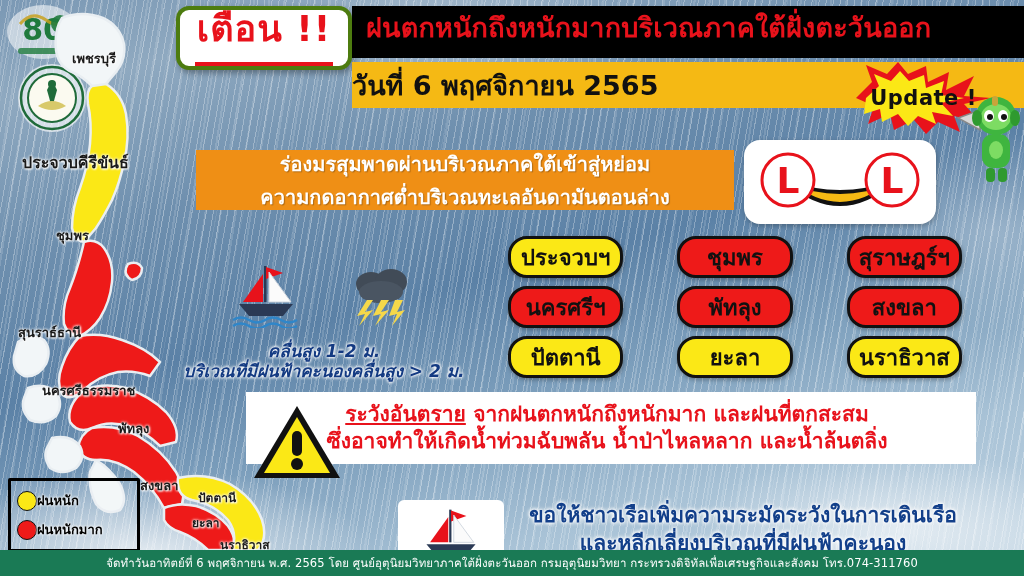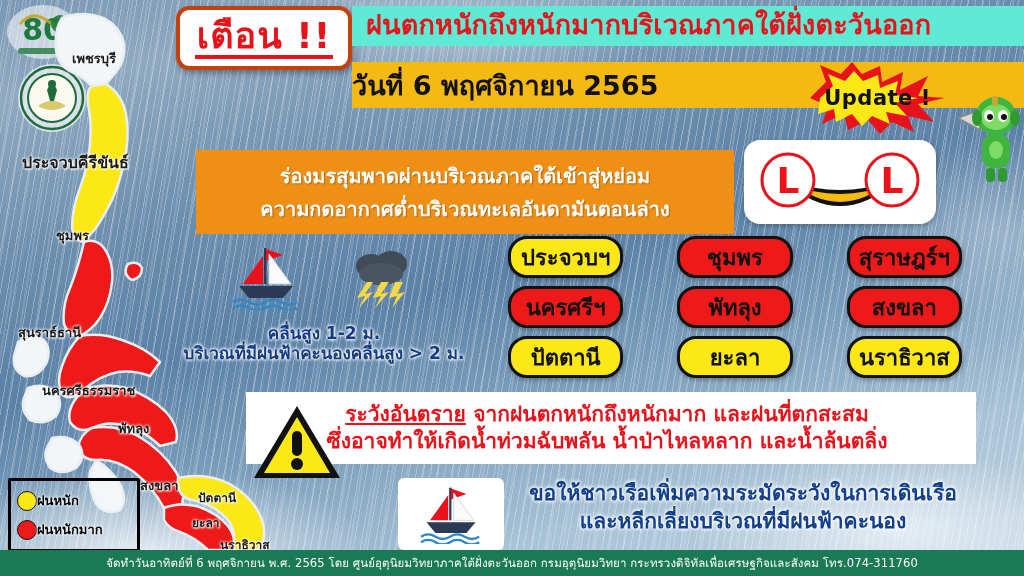--- a/index.html
+++ b/index.html
@@ -46,68 +46,68 @@
     border:3px solid #000; background:rgba(255,255,255,.10); border-radius:2px;
     padding:5px 6px; display:flex; flex-direction:column; justify-content:space-around;
   }
   .legend-row { display:flex; align-items:center; gap:0; }
   .legend-dot { width:20px; height:20px; border-radius:50%; border:1.5px solid #111; flex:none; }
   .legend-txt { font-size:13px; font-weight:bold; color:#000; text-shadow:0 0 3px #fff,0 0 3px #fff; }
 
   
   .warn-badge {
     position:absolute; left:176px; top:6px; width:176px; height:64px;
-    background:#fff; border:4px solid #c2410c; border-radius:13px;
-    display:flex; align-items:center; justify-content:center;
+    background:#fff; border:4px solid #4d7c0f; border-radius:13px;
+    display:flex; justify-content:center;
     box-shadow:2px 3px 6px rgba(0,0,0,.35);
   }
   .warn-badge span {
     color:#e8121b; font-size:36px; font-weight:bold; letter-spacing:1px;
     border-bottom:4px solid #e8121b; line-height:1.05; padding:0 2px 1px;
   }
 
   .hdr-black {
-    position:absolute; left:352px; top:6px; right:0; height:40px;
-    background:#5eead4; display:flex; align-items:flex-end; padding-left:14px;
+    position:absolute; left:352px; top:6px; right:0; height:52px;
+    background:#000000; display:flex; align-items:flex-start; padding-left:14px;
   }
   .hdr-black span { color:#e8121b; font-size:27px; font-weight:bold; letter-spacing:.2px; white-space:nowrap; }
 
   .hdr-yellow {
     position:absolute; left:352px; top:62px; right:0; height:46px;
     background:#f5b914; display:flex; align-items:center; 
   }
   .hdr-yellow span { color:#111; font-size:27px; font-weight:bold; white-space:nowrap; }
 
   
-  .update { position:absolute; left:810px; top:62px; width:135px; height:72px;text-align:center; }
+  .update { position:absolute; left:856px; top:62px; width:135px; height:72px;text-align:center; }
   .update .txt {
     position:absolute; inset:0; display:flex; align-items:center; justify-content:center;
     font-size:21px; font-weight:bold; color:#111; letter-spacing:.5px;
   }
 
   
   .mascot { position:absolute; left:940px; top:72px; width:84px; height:112px; }
 
   
   .orange-panel {
-    position:absolute; left:196px; top:150px; width:538px; height:84px;
+    position:absolute; left:196px; top:150px; width:538px; height:60px;
     background:#ef8f15; display:flex; flex-direction:column;
     align-items:center; justify-content:center; gap:1px;
   }
   .orange-panel span { color:#fff; font-size:20px; font-weight:bold; white-space:nowrap;
     text-shadow:1px 1px 1px rgba(0,0,0,.28); }
 
   
   .smiley {
     position:absolute; left:744px; top:140px; width:192px; height:84px;
     background:#fff; border-radius:16px; box-shadow:1px 2px 5px rgba(0,0,0,.25);
   }
 
   
-  .wave-panel { position:absolute; left:178px; top:222px; width:292px; height:146px; }
+  .wave-panel { position:absolute; left:178px; top:240px; width:292px; height:146px;font-style:italic; }
   .wave-icons { position:absolute; top:22px; left:0; width:100%; height:66px; display:flex; justify-content:center; gap:46px; }
   .wave-lines { position:absolute; left:-6px; bottom:4px; width:304px; text-align:center; }
   .wave-lines div { color:#133a82; font-weight:bold; font-size:17px; white-space:nowrap;
     text-shadow:0 0 3px #fff,0 0 3px #fff,0 0 4px #fff; line-height:1.22; }
 
   
   .chips {
     position:absolute; left:466px; top:236px; width:496px; height:142px;
     display:grid; grid-template-columns:repeat(3,1fr); grid-template-rows:repeat(3,1fr);
     gap:8px 12px;
@@ -126,21 +126,21 @@
   .danger {
     position:absolute; left:246px; top:392px; width:730px; height:72px;
     background:#fff; display:flex; align-items:center; justify-content:center; padding-right:8px;
   }
   .danger-lines { text-align:center; width:662px; }
   .danger-lines div { color:#e8121b; font-size:21px; font-weight:bold; line-height:1.28; white-space:nowrap; }
   .danger-lines u { text-decoration:underline; text-underline-offset:2px; }
   .tri-warn { position:absolute; left:251px; top:402px; width:92px; height:80px; z-index:3; }
 
   
-  .advisory { position:absolute; left:398px; top:478px; width:578px; height:72px; }
+  .advisory { position:absolute; left:398px; top:500px; width:578px; height:72px; }
   .adv-badge {
     position:absolute; left:0; top:0; width:106px; height:72px;
     background:#fff; border-radius:6px; display:flex; align-items:center; justify-content:center;
   }
   .adv-lines { position:absolute; left:112px; top:2px; width:466px; text-align:center; }
   .adv-lines div { color:#123f8a; font-size:21px; font-weight:bold; line-height:1.32; white-space:nowrap;
     text-shadow:0 0 3px #fff,0 0 4px #fff,0 0 5px #fff; }
 
   
   .footer {

